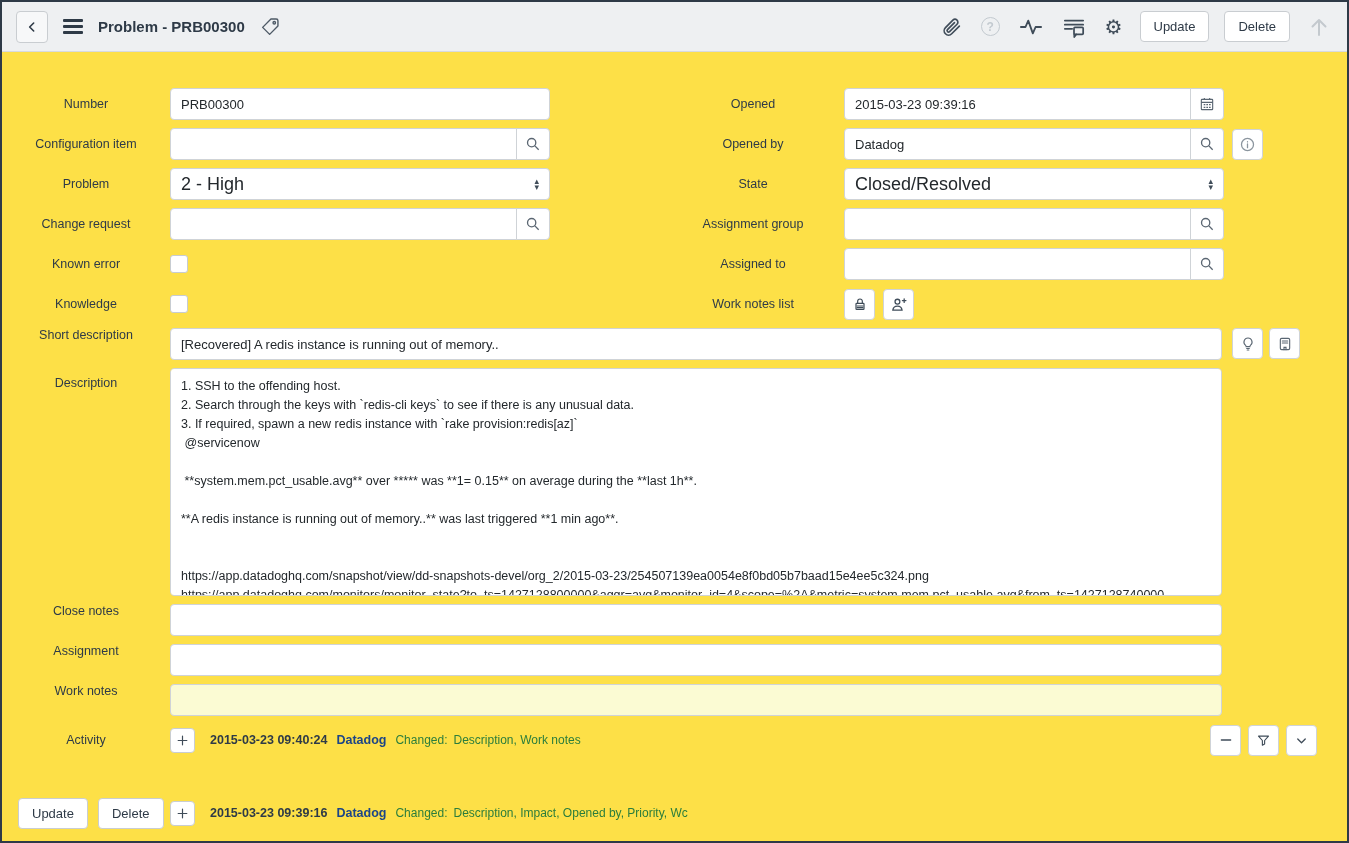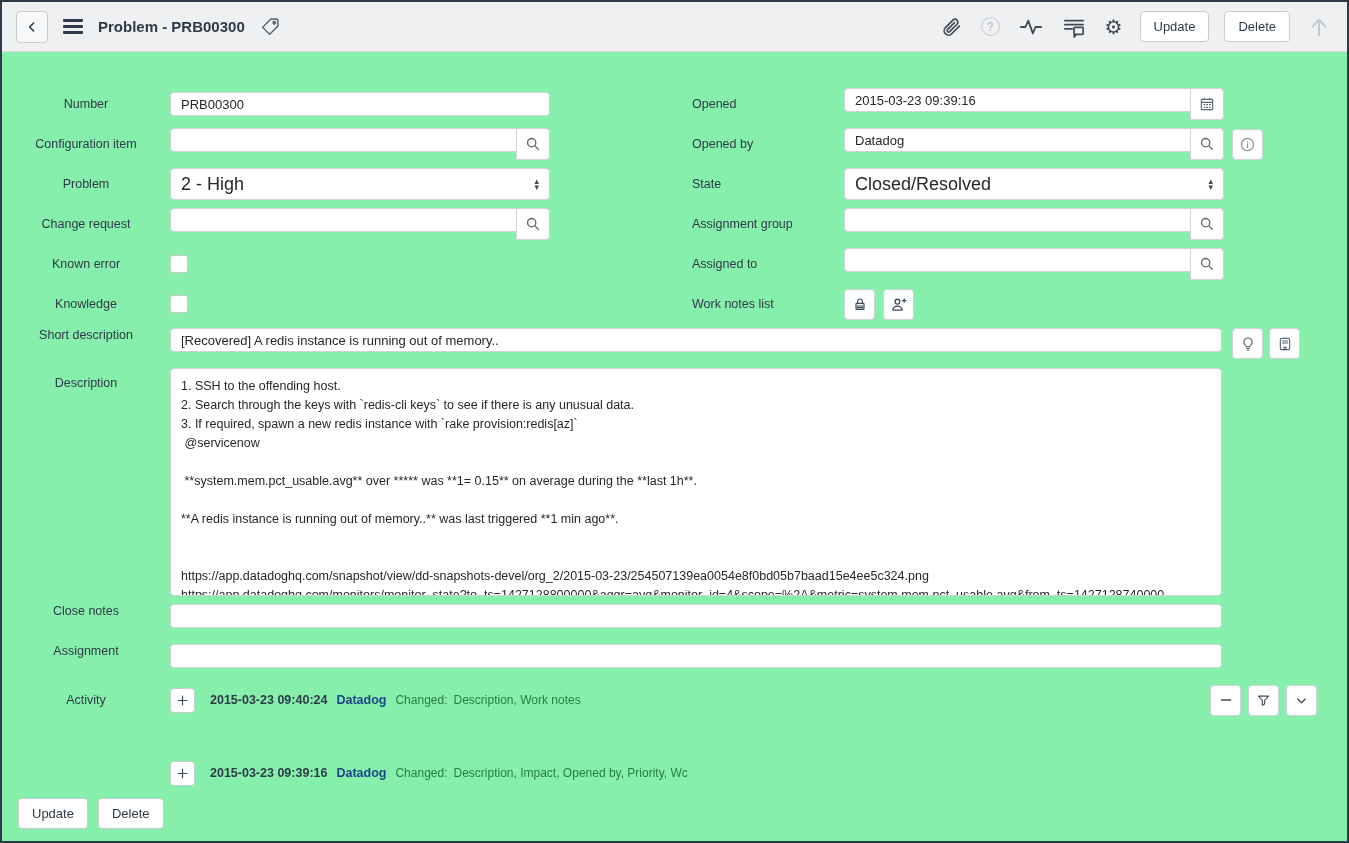--- a/index.html
+++ b/index.html
@@ -1,18 +1,18 @@
 <!DOCTYPE html>
 <html><head>
 <meta charset="utf-8">
 <style>
   * { box-sizing: border-box; margin: 0; padding: 0; }
   html,body { background:#fff; }
   .page {
-    width:1349px; height:843px; border:2px solid #2e3a47; background:#86efac;
+    width:1349px; height:843px; border:2px solid #2e3a47; background:#fde047;
     font-family:"Liberation Sans", sans-serif; position:relative; overflow:hidden;
   }
   
   .header {
     height:50px; background:#eef0f2; border-bottom:1px solid #d7dade;
     display:flex; align-items:center; padding:0 14px;
   }
   .hdr-left { display:flex; align-items:center; gap:13px; }
   .back-btn {
     width:32px; height:32px; background:#f7f8f9; border:1px solid #c9cdd1; border-radius:4px;
@@ -33,25 +33,25 @@
     background:#fff; border:1px solid #c9cdd1; border-radius:4px; color:#2e3a47;
     font-size:13px; font-family:"Liberation Sans", sans-serif; padding:7px 13px; cursor:pointer;
   }
   
   .form-area { padding:36px 30px 0 30px; }
   .grid-row { display:flex; margin-bottom:8px; min-height:32px; }
   .half-left { width:660px; display:flex; align-items:center; }
   .half-right { flex:1; display:flex; align-items:center; }
   .lbl { font-size:12.5px; color:#2e3a47; }
   .lbl-l { width:108px; text-align:center; flex:none; }
-  .lbl-r { width:122px; text-align:left; flex:none; }
+  .lbl-r { width:122px; text-align:center; flex:none; }
   .ctl-l, .ctl-r { width:380px; margin-left:30px; flex:none; display:flex; }
   .ctl-full { width:1052px; margin-left:30px; flex:none; display:flex; }
   input[type=text], textarea {
-    border:1px solid #cfd3d7; border-radius:4px; height:24px; padding:0 10px;
+    border:1px solid #cfd3d7; border-radius:4px; height:32px; padding:0 10px;
     font-size:13px; color:#23282c; font-family:"Liberation Sans", sans-serif; width:100%;
     outline:none; background:#fff;
   }
   .ref-group { display:flex; width:100%; }
   .ref-group input { border-radius:4px 0 0 4px; }
   .attach-btn {
     width:34px; height:32px; flex:none; background:#fff; border:1px solid #cfd3d7;
     border-left:1px solid #cfd3d7; border-radius:0 4px 4px 0; margin-left:-1px;
     display:flex; align-items:center; justify-content:center; cursor:pointer;
   }
@@ -396,20 +396,26 @@
         </div>
     </div>
 
     <div class="grid-row">
       <span class="lbl lbl-l">Assignment</span>
       <div class="ctl-full">
           <input type="text" value="" style="">
         </div>
     </div>
 
+    <div class="grid-row">
+      <span class="lbl lbl-l">Work notes</span>
+      <div class="ctl-full">
+          <textarea class="worknotes" style=""></textarea>
+        </div>
+    </div>
 
     <div class="activity-row">
       <span class="lbl lbl-l" style="padding-top:9px;">Activity</span>
       <div class="activity-content">
         <div class="act-entry">
           <button class="plus-btn">
             <span>
               <svg width="13" height="13" viewBox="0 0 24 24" stroke="#3f4c59" stroke-width="2.2" stroke-linecap="round">
                   <path d="M12 4v16M4 12h16"></path>
                 </svg>

